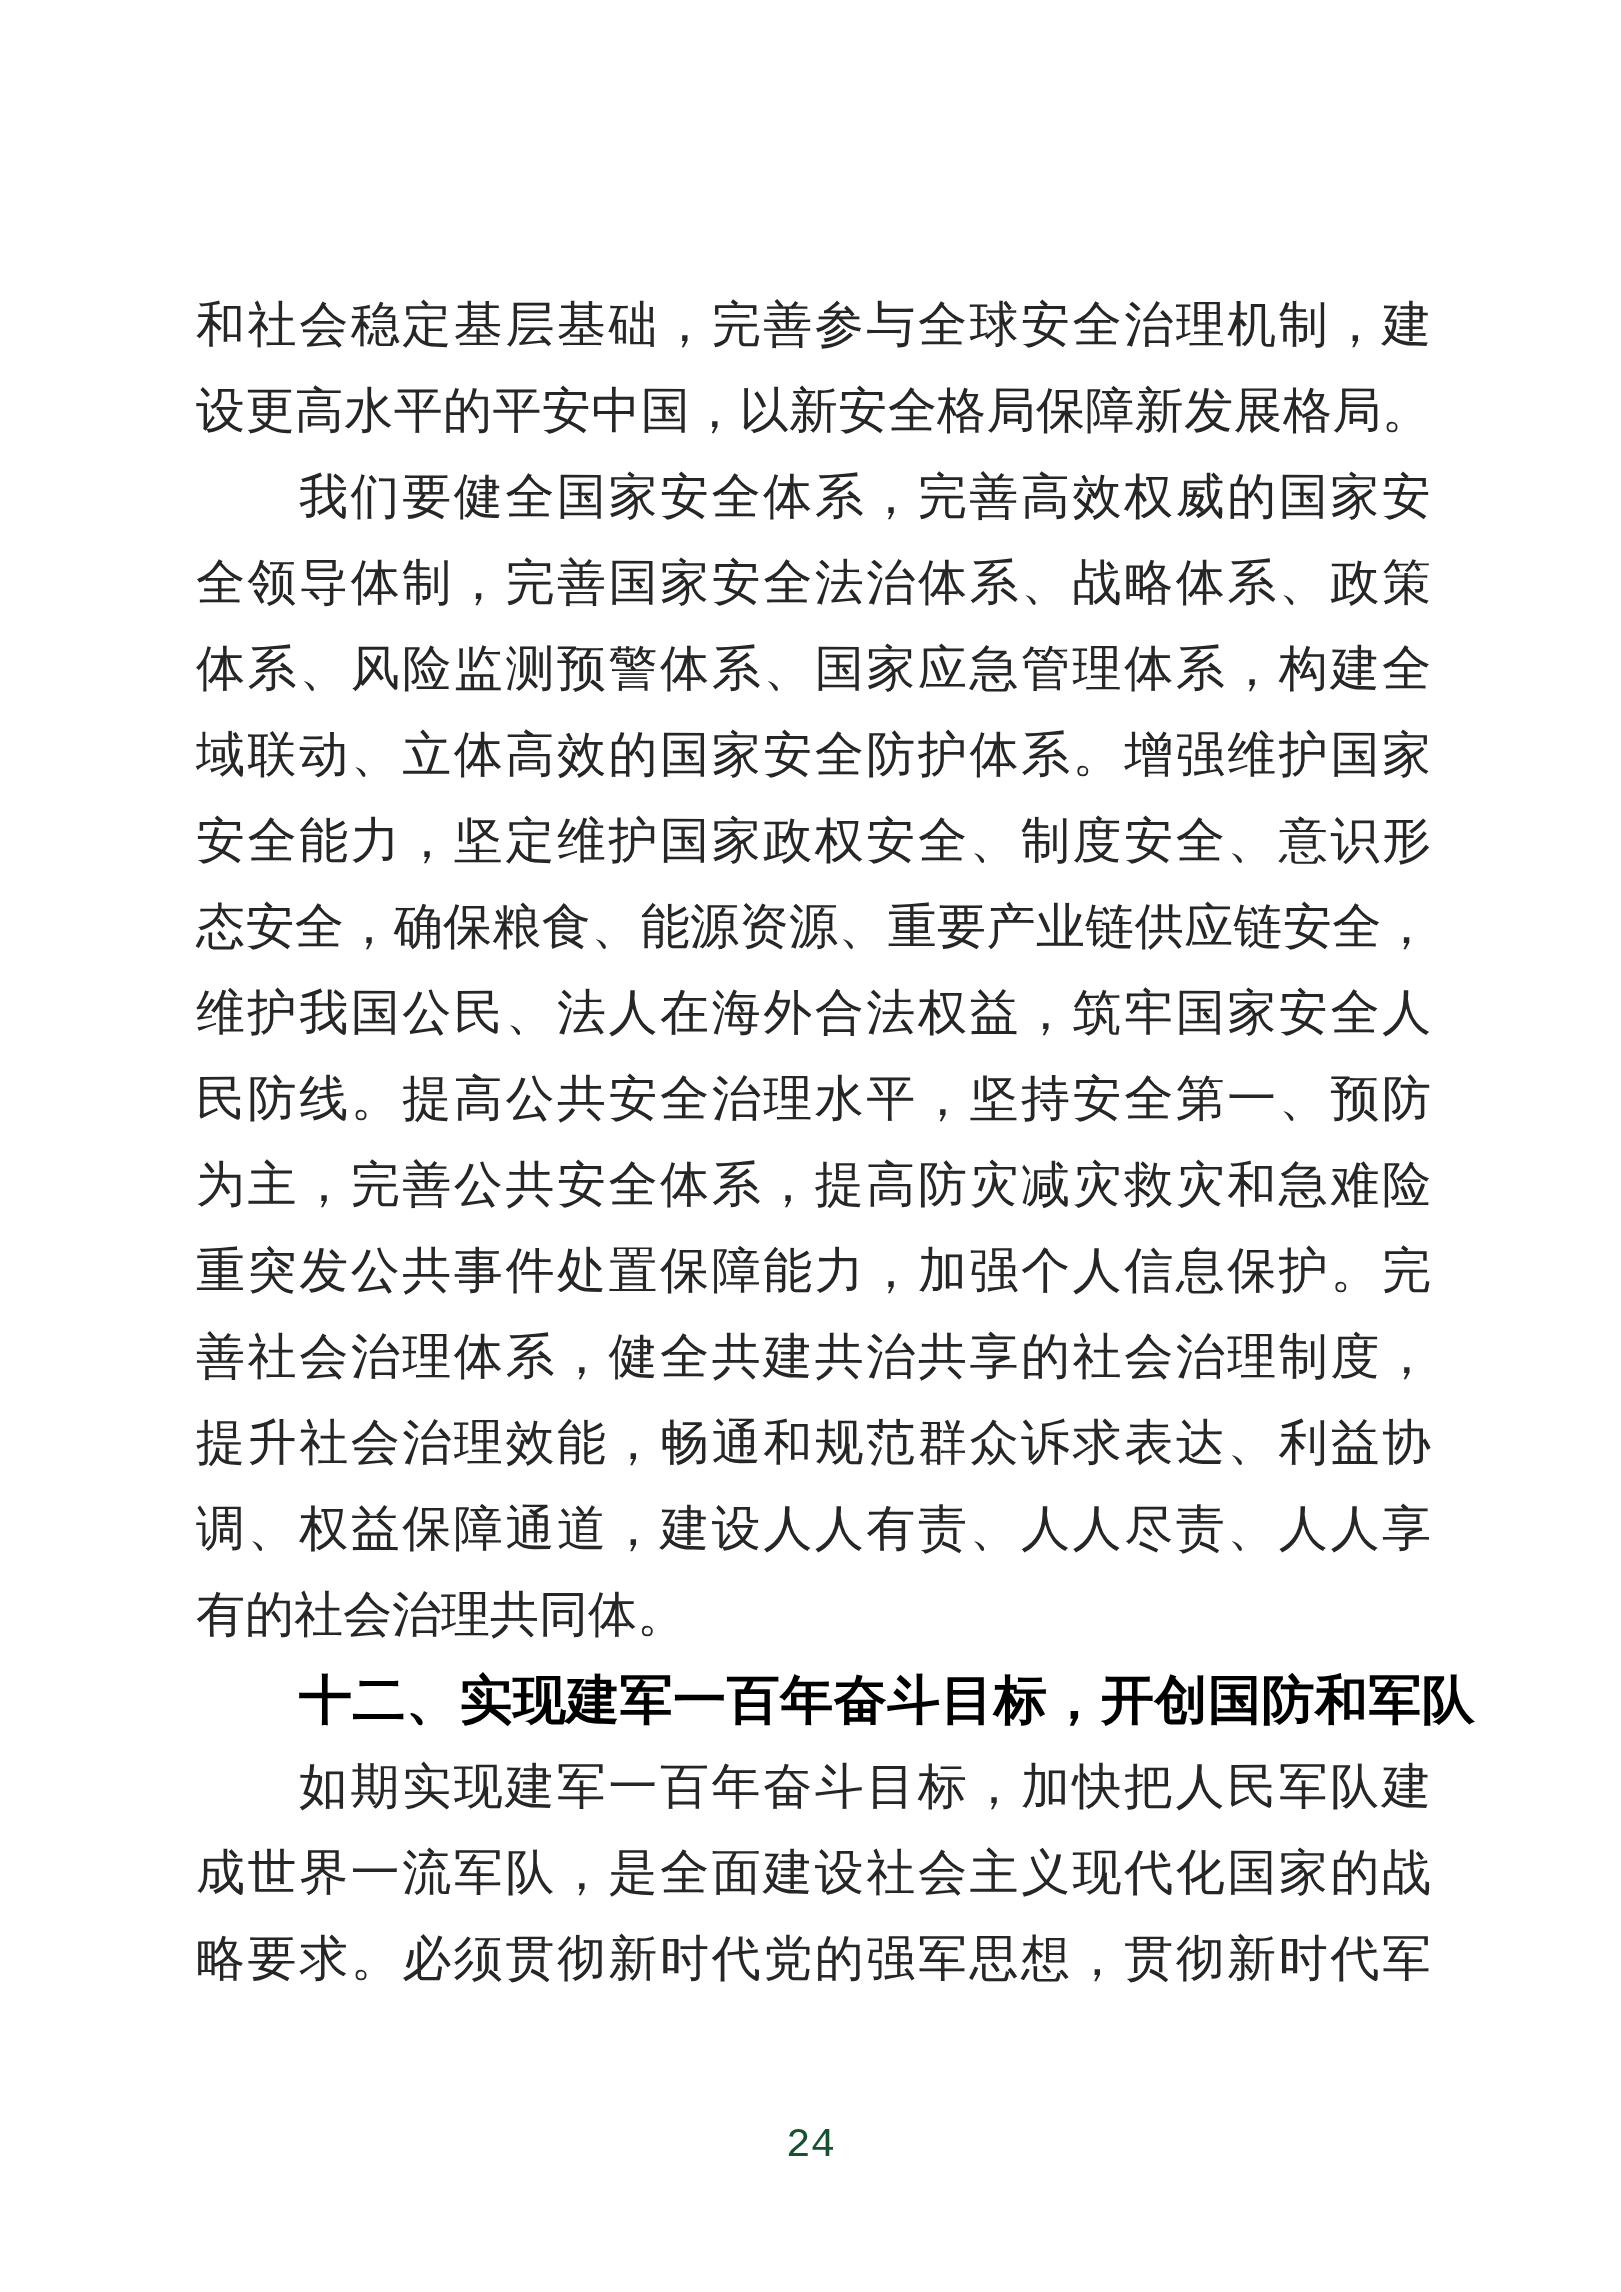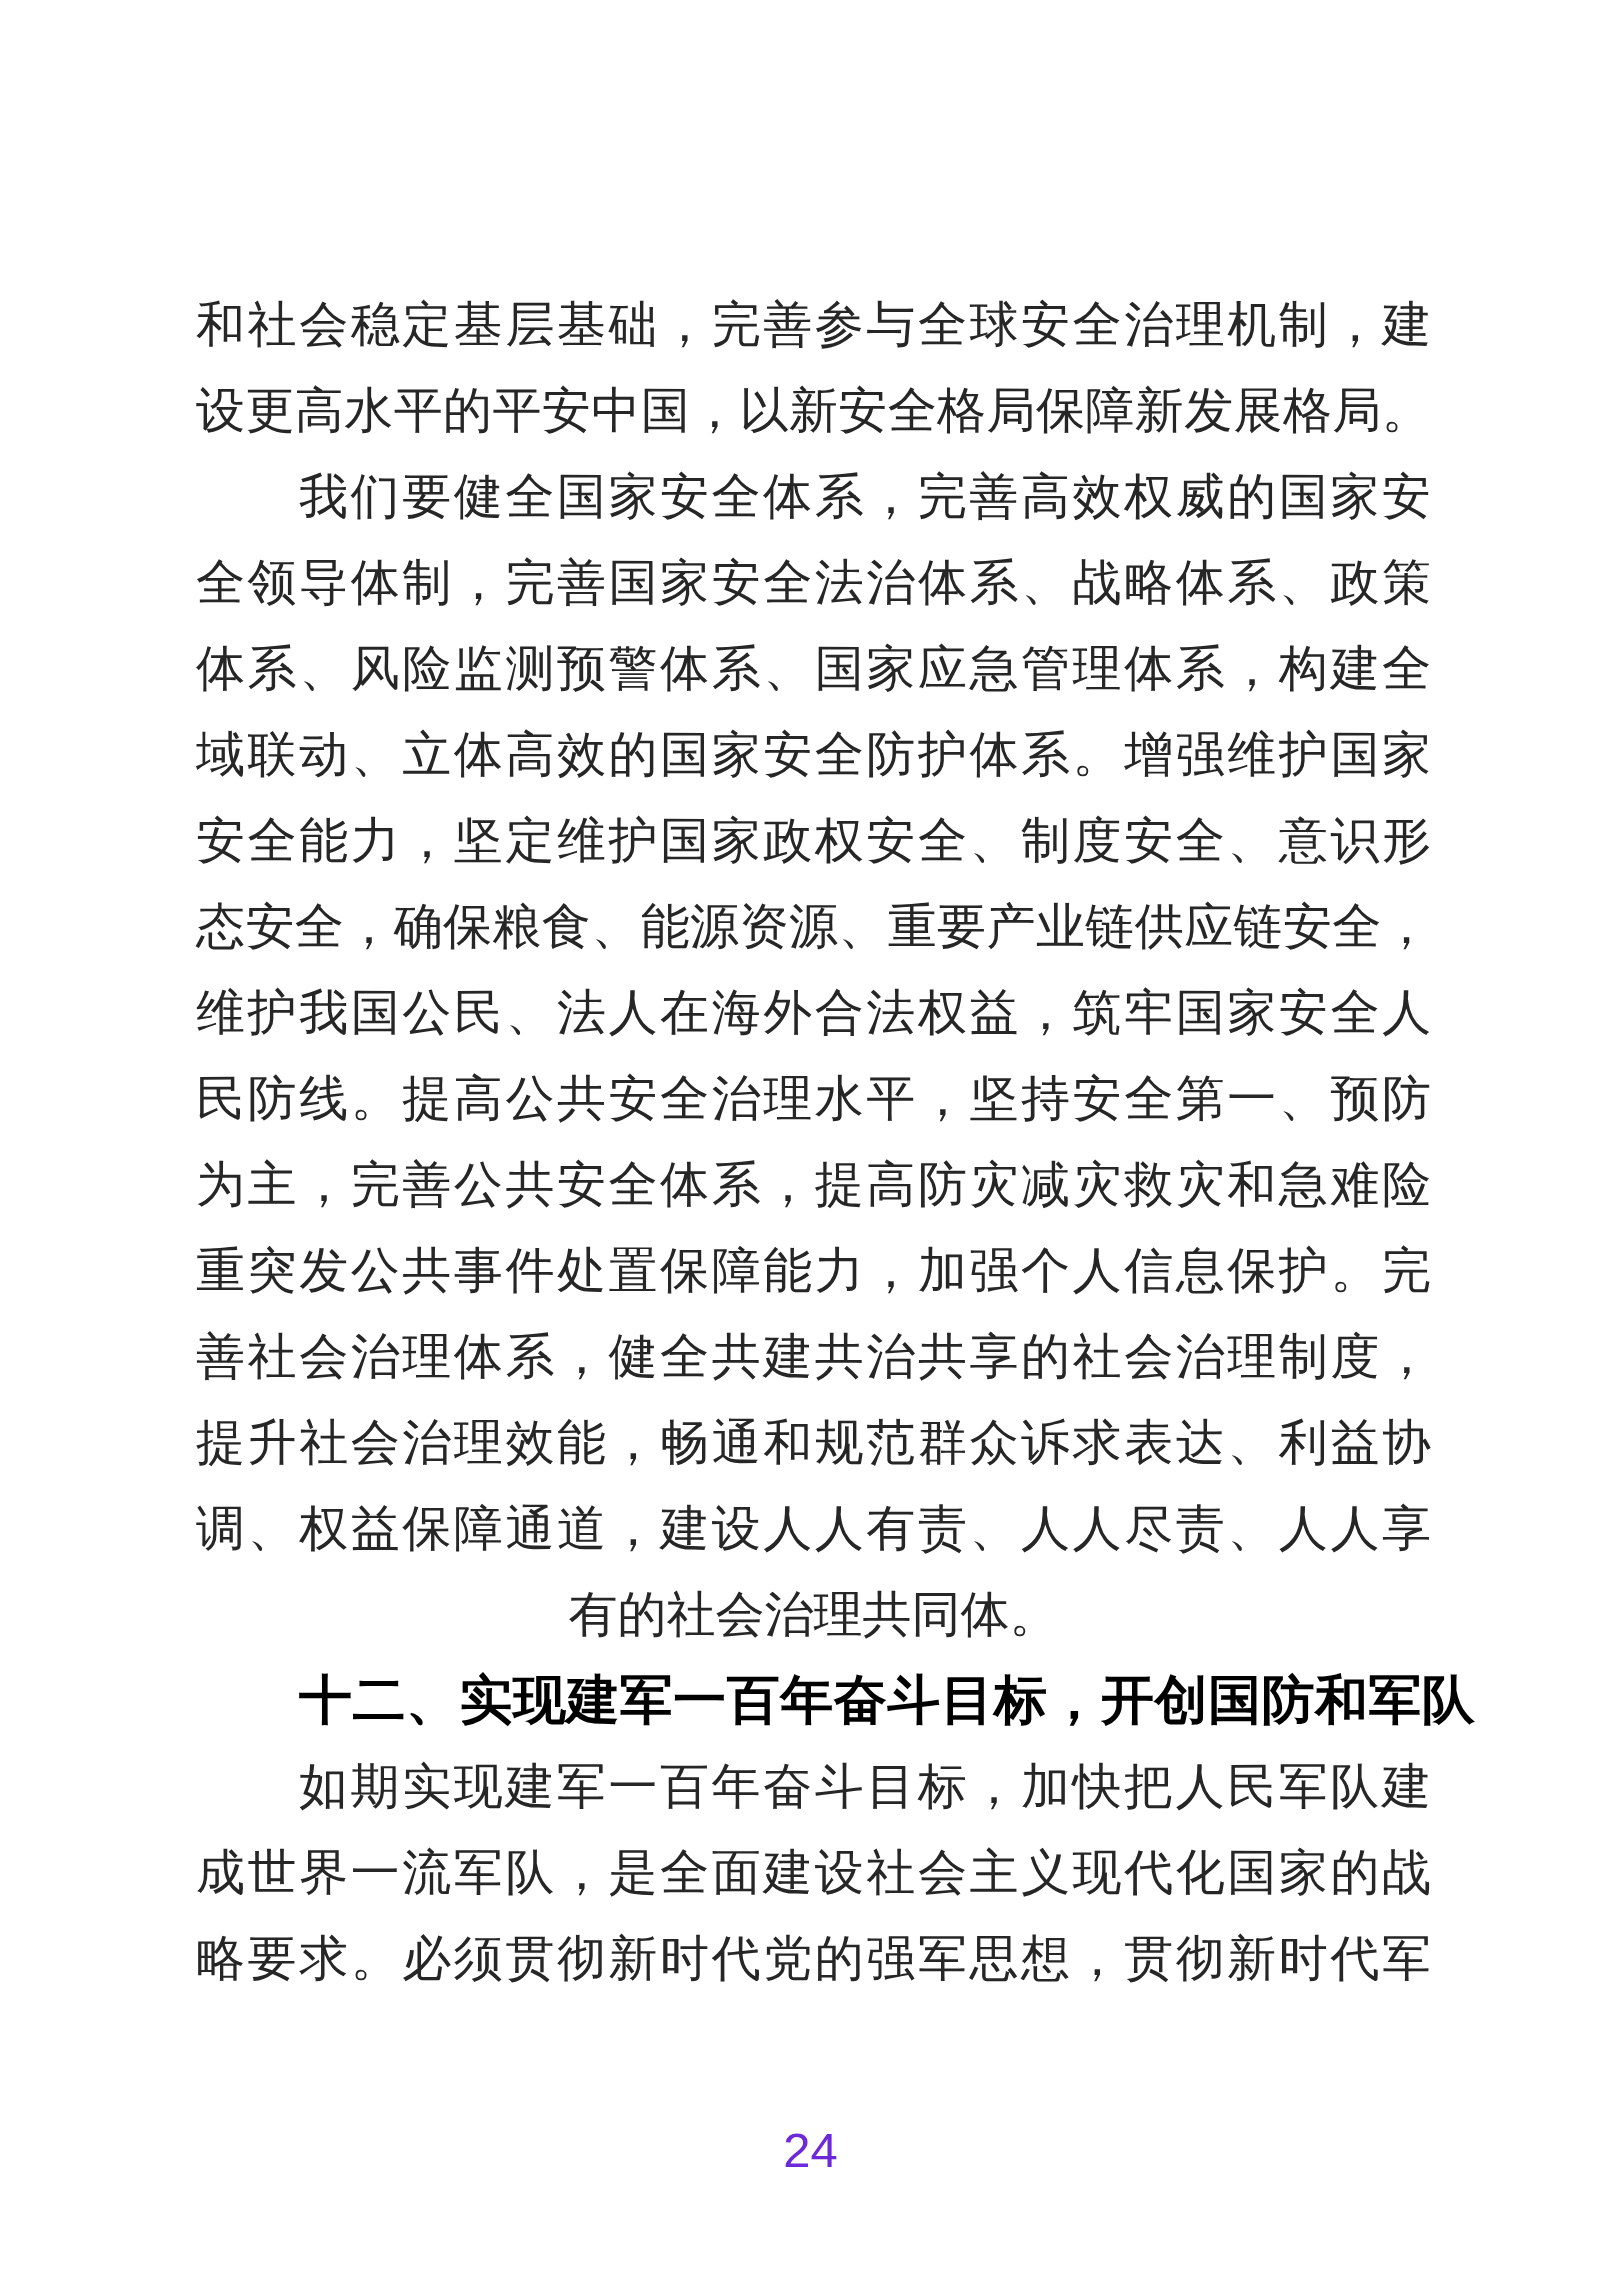--- a/index.html
+++ b/index.html
@@ -34,33 +34,33 @@
     font-size: 53px;
     color: #000000;
   }
   
   .line.flush {
     display: flex;
     justify-content: space-between;
     align-items: center;
   }
   .line.flush span { display: inline-block; white-space: pre; }
-  .line:not(.flush) { line-height: 86px; text-align: center; }
+  .line:not(.flush) { line-height: 86px; }
   .line.indent { padding-left: 103px; }
   
   .line.heading.flush { width: 1279px; }
   .page-number {
     position: absolute;
     left: 0;
     top: 2122px;
     width: 100%;
     text-align: center;
-    font-family: Liberation Sans, sans-serif;
-    font-size: 49px;
-    color: #6d28d9;
+    font-family: Liberation Mono, monospace;
+    font-size: 41px;
+    color: #14532d;
   }
 </style>
 </head>
 <body>
 
 <div class="page">
   <div class="text-block">
       <div class="line body flush">
         <span>和</span>
         <span>社</span>

